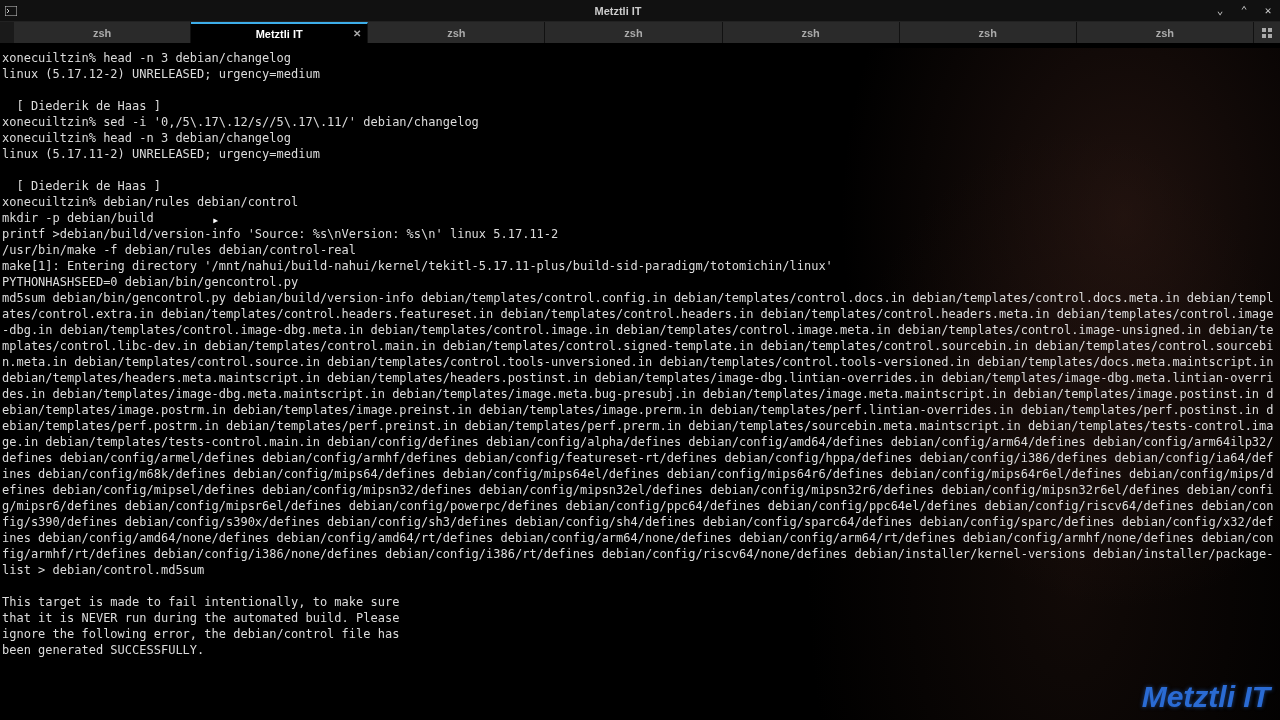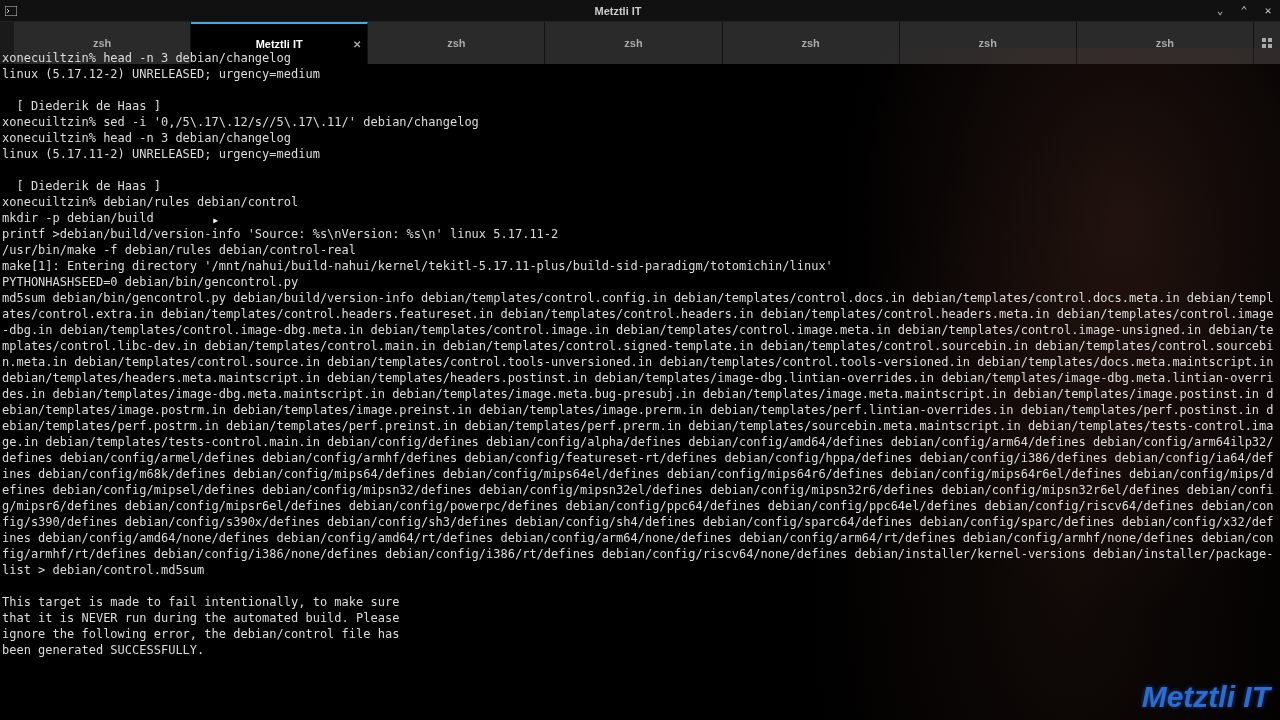--- a/index.html
+++ b/index.html
@@ -45,21 +45,21 @@
   width: 16px;
   height: 16px;
   display: inline-flex;
   align-items: center;
   justify-content: center;
   font-size: 11px;
   color: #ccc;
   cursor: pointer;
 }
 .tabbar {
-  height: 42px;
+  height: 21px;
   background: #1a1a1a;
   display: flex;
   align-items: stretch;
   padding-left: 14px;
 }
 .tab {
   flex: 1;
   display: flex;
   align-items: center;
   justify-content: center;

